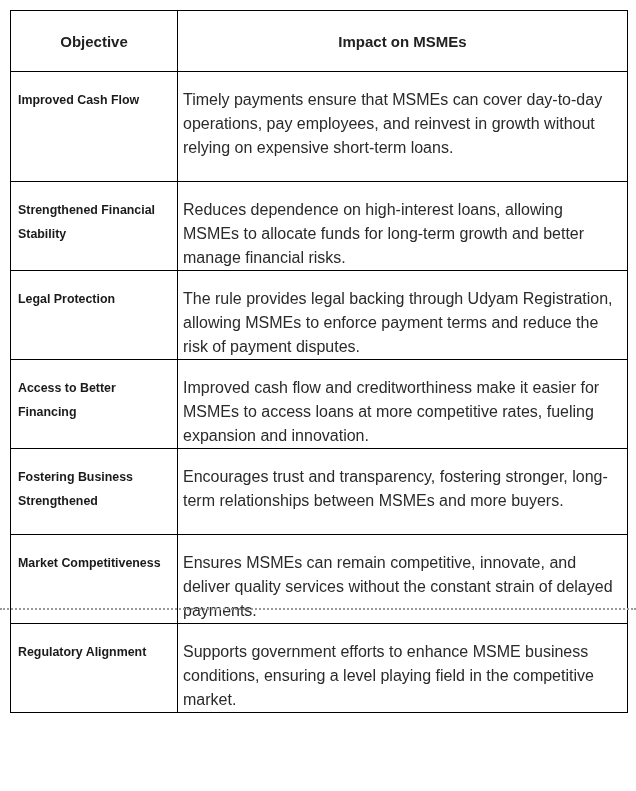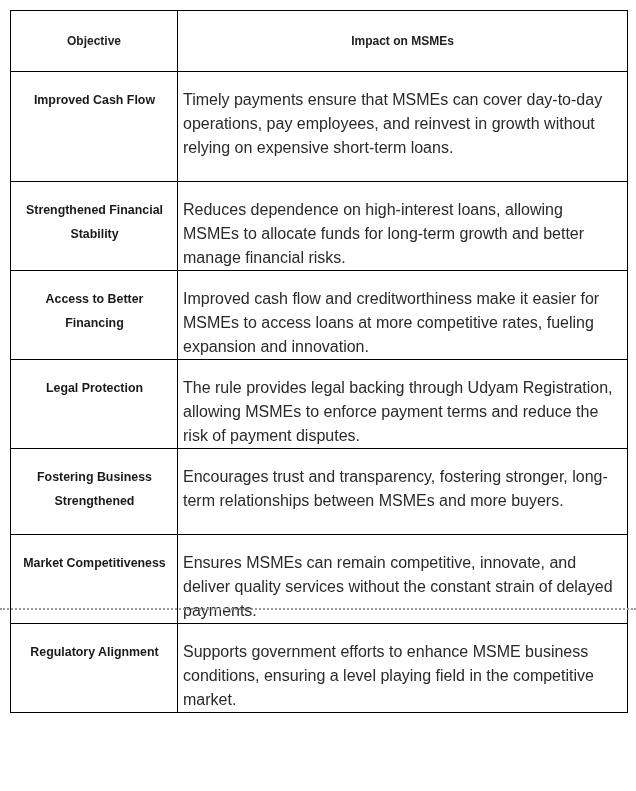--- a/index.html
+++ b/index.html
@@ -3,23 +3,23 @@
 <meta charset="utf-8">
 <style>
   html, body { margin: 0; padding: 0; background: #ffffff; }
   body { width: 636px; height: 791px; position: relative; overflow: hidden;
          font-family: "Liberation Sans", "DejaVu Sans", sans-serif; color: #222222; }
   .tbl { position: absolute; left: 10px; top: 10px; width: 618px; border-collapse: collapse;
          table-layout: fixed; }
   .tbl td, .tbl th { border: 1px solid #000000; vertical-align: top; padding: 0; }
   .c1 { width: 167px; }
   .c2 { width: 450px; }
-  .tbl th { height: 60px; vertical-align: middle; font-size: 12px;
+  .tbl th { height: 60px; vertical-align: middle; font-size: 15px;
             font-weight: bold; color: #222222; }
-  .tbl td.obj { font-weight: bold; font-size: 12.4px; line-height: 24px; padding: 16px 6px 0 7px; color: #1a1a1a; text-align: center; }
+  .tbl td.obj { font-weight: bold; font-size: 12.4px; line-height: 24px; padding: 16px 6px 0 7px; color: #1a1a1a; }
   .tbl td.imp { font-size: 16px; line-height: 24px; padding: 16px 6px 0 5px; color: #2a2a2a; }
   .sep { position: absolute; left: 0; top: 608px; width: 636px; height: 0;
          border-top: 2px dotted #9a9a9a; }
 </style>
 </head>
 <body>
 
 <table class="tbl">
   <colgroup>
       <col class="c1">
@@ -33,27 +33,27 @@
   </thead>
   <tbody>
     <tr style="height:110px">
       <td class="obj">Improved Cash Flow</td>
       <td class="imp">Timely payments ensure that MSMEs can cover day-to-day operations, pay employees, and reinvest in growth without relying on expensive short-term loans.</td>
     </tr>
     <tr style="height:86px">
       <td class="obj">Strengthened Financial Stability</td>
       <td class="imp">Reduces dependence on high-interest loans, allowing MSMEs to allocate funds for long-term growth and better manage financial risks.</td>
     </tr>
+    <tr style="height:85px">
+      <td class="obj">Legal Protection</td>
+      <td class="imp">The rule provides legal backing through Udyam Registration, allowing MSMEs to enforce payment terms and reduce the risk of payment disputes.</td>
+    </tr>
     <tr style="height:86px">
       <td class="obj">Access to Better Financing</td>
       <td class="imp">Improved cash flow and creditworthiness make it easier for MSMEs to access loans at more competitive rates, fueling expansion and innovation.</td>
-    </tr>
-    <tr style="height:85px">
-      <td class="obj">Legal Protection</td>
-      <td class="imp">The rule provides legal backing through Udyam Registration, allowing MSMEs to enforce payment terms and reduce the risk of payment disputes.</td>
     </tr>
     <tr style="height:86px">
       <td class="obj">Fostering Business Strengthened</td>
       <td class="imp">Encourages trust and transparency, fostering stronger, long-term relationships between MSMEs and more buyers.</td>
     </tr>
     <tr style="height:85px">
       <td class="obj">Market Competitiveness</td>
       <td class="imp">Ensures MSMEs can remain competitive, innovate, and deliver quality services without the constant strain of delayed payments.</td>
     </tr>
     <tr style="height:86px">

